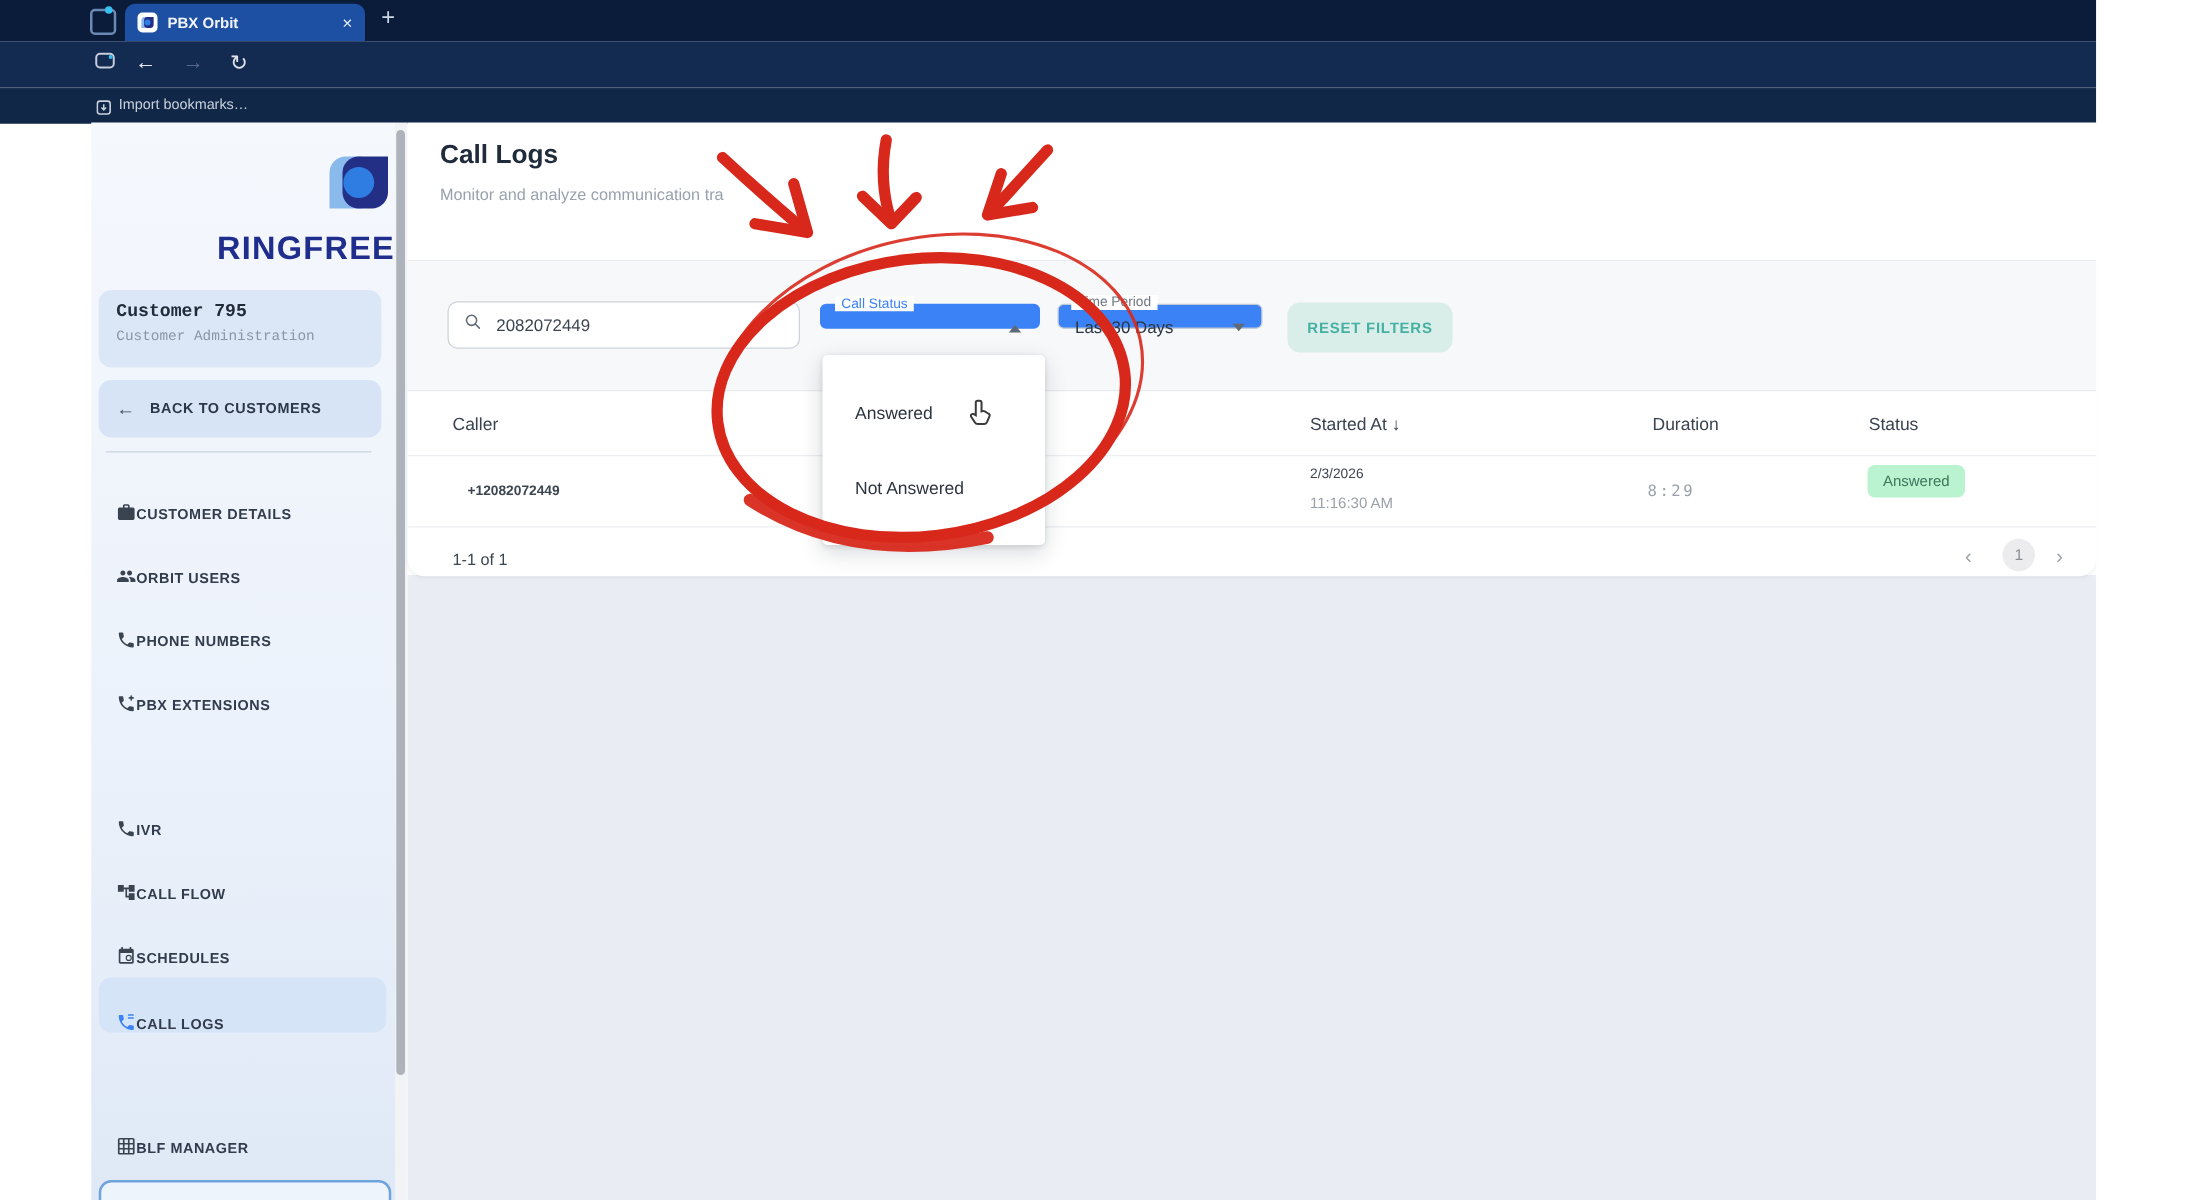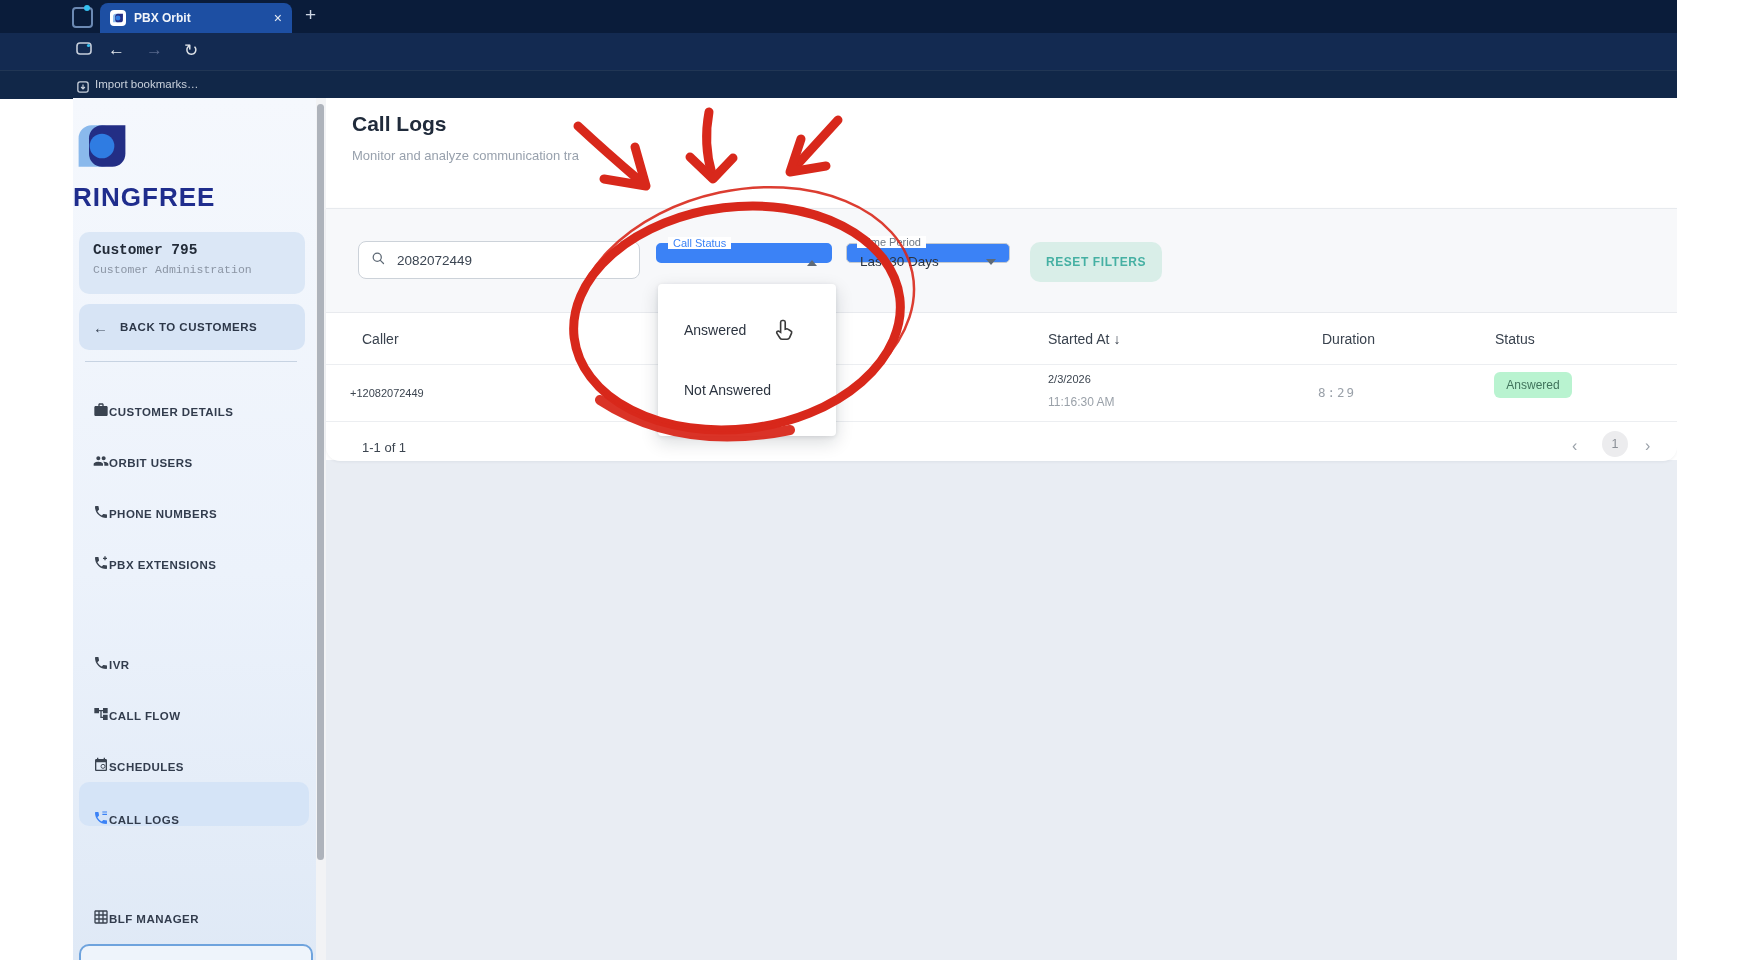--- a/index.html
+++ b/index.html
@@ -28,21 +28,21 @@
   .chrome-right-ico{position:absolute;top:40px;}
   .onep{width:22px;height:22px;border-radius:50%;background:#7da4ed;color:#102a54;font-size:12px;font-weight:700;
         display:flex;align-items:center;justify-content:center;}
 
   .bookmarksbar{left:0;top:70px;width:1677px;height:28px;background:#112748;border-top:1px solid rgba(255,255,255,.07);}
   .bm-label{position:absolute;left:95px;top:7px;font-size:11.5px;color:#c9d1dc;}
 
   
   .sidebar{left:73px;top:98px;width:243px;height:862px;
            background:linear-gradient(180deg,#f5f8fd 0%,#ecf2fb 55%,#dfe9f6 100%);}
-  .logo-wrap{position:absolute;left:0;top:22px;width:243px;text-align:left;}
+  .logo-wrap{position:absolute;left:0;top:22px;width:243px;text-align:right;}
   .brand{margin-top:6px;font-size:26px;font-weight:800;letter-spacing:1px;color:#1f2d8d;}
   .cust-card{position:absolute;left:6px;top:134px;width:226px;height:62px;background:#dbe7f6;border-radius:10px;
              padding:10px 14px;box-sizing:border-box;font-family:Liberation Mono, monospace;}
   .cust-title{font-size:14.5px;font-weight:700;color:#222b38;}
   .cust-sub{font-size:11.5px;color:#8b95a4;margin-top:5px;}
   .back-btn{position:absolute;left:6px;top:206px;width:226px;height:46px;background:#d7e4f5;border-radius:10px;
             display:flex;align-items:center;padding:0 14px;box-sizing:border-box;gap:12px;}
   .back-arrow{font-size:15px;color:#3a4556;}
   .back-label{font-size:11.5px;font-weight:700;letter-spacing:.5px;color:#2d3748;}
   .side-divider{position:absolute;left:12px;top:263px;width:212px;height:1px;background:#c7d3e2;}
@@ -301,21 +301,21 @@
       <button class="reset-btn">RESET FILTERS</button>
 
       <div class="t-topline"></div>
       <div class="th" style="left:36px;">Caller</div>
       <div class="th" style="left:722px;"><span>Started At</span> <span>↓</span></div>
       <div class="th" style="left:996px;">Duration</div>
       <div class="th" style="left:1169px;">Status</div>
       <div class="t-headline"></div>
 
       <div>
-        <div class="td" style="left:24px;top:178px;">+12082072449</div>
+        <div class="td" style="left:48px;top:178px;font-weight:bold;">+12082072449</div>
         <div class="td" style="left:722px;top:164px;">2/3/2026</div>
         <div class="td muted" style="left:722px;top:186px;font-size:12px;">11:16:30 AM</div>
         <div class="td muted" style="left:992px;top:176px;letter-spacing:2px;font-family:'DejaVu Sans Mono',monospace;font-size:12.5px;">8:29</div>
         <div class="badge">Answered</div>
       </div>
       <div class="t-rowline"></div>
 
       <div class="pg-range">1-1 of 1</div>
       <div class="pg-prev" style="left:1246px;">‹</div>
       <div class="pg-page">1</div>

